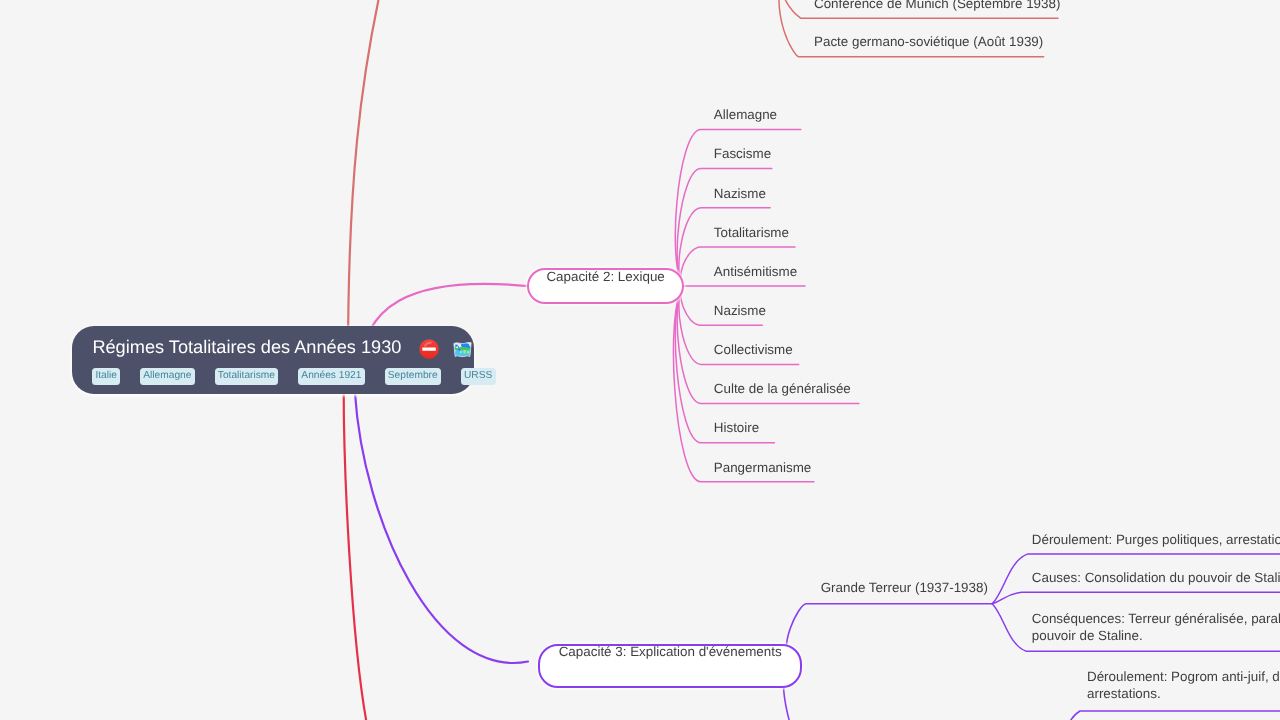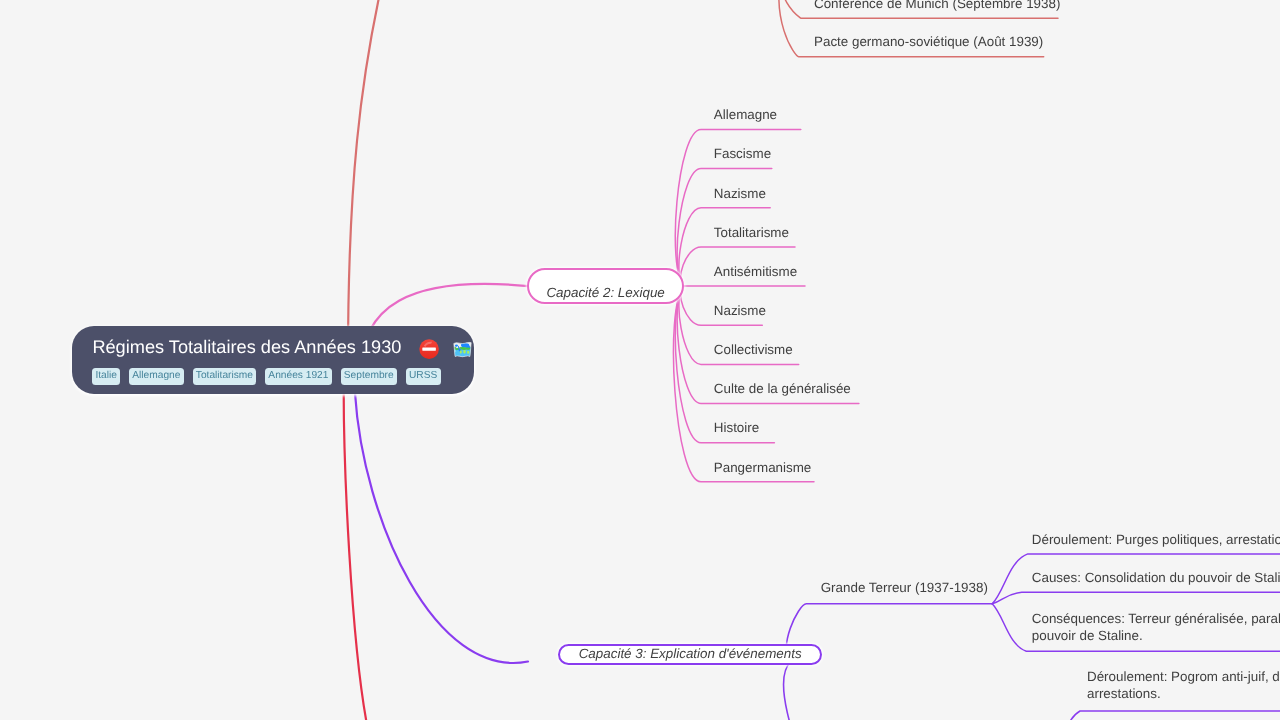--- a/index.html
+++ b/index.html
@@ -6,32 +6,32 @@
   html,body{margin:0;padding:0;}
   body{width:1280px;height:720px;overflow:hidden;background:#f5f5f5;
        font-family:"Liberation Sans",sans-serif;
        -webkit-font-smoothing:antialiased;
        text-rendering:geometricPrecision;}
   #stage{position:relative;width:1280px;height:720px;overflow:hidden;background:#f5f5f5;}
   #links{position:absolute;left:0;top:0;width:1280px;height:720px;overflow:visible;}
   .leaf{position:absolute;font-size:13.4px;color:#3f3f3f;white-space:nowrap;line-height:17.2px;}
   .leaf.wrap{white-space:normal;}
   .pill{position:absolute;background:#ffffff;border:2.4px solid #000;border-radius:20px;
-        box-sizing:border-box;display:flex;align-items:flex-end;justify-content:center;
-        box-shadow:0 0 3px 1px rgba(255,255,255,0.95);font-style:italic;}
+        box-sizing:border-box;display:flex;align-items:flex-start;justify-content:center;
+        box-shadow:0 0 3px 1px rgba(255,255,255,0.95);}
   .pill span{font-size:13.4px;color:#3f3f3f;white-space:nowrap;position:relative;top:-1.4px;}
   #root-node{position:absolute;left:71.7px;top:325.5px;width:402.3px;height:68.0px;
              background:#4c5069;border-radius:22px;box-sizing:border-box;
              box-shadow:0 1px 3px 1px rgba(255,255,255,0.95);}
   #root-title{position:absolute;left:20.7px;top:9.4px;font-size:18.2px;color:#fff;
               white-space:nowrap;display:flex;align-items:center;gap:12px;height:26px;}
   .ic{display:block;flex:none;}
   #no-entry{margin-left:6.0px;position:relative;top:1.5px;}
   #world-map{margin-left:0.6px;position:relative;top:2.0px;}
-  #root-tags{position:absolute;left:20.5px;top:42.6px;display:flex;gap:9px;}
+  #root-tags{position:absolute;left:20.5px;top:42.6px;display:flex;gap:20px;}
   .tag{background:#d6ecf2;color:#46849b;font-size:10.2px;border-radius:3.5px;
        padding:0 3.2px;white-space:nowrap;line-height:16.6px;height:16.6px;
        display:inline-block;}
 </style>
 </head>
 <body>
 
 <div id="stage">
 
 <svg id="links" viewBox="0 0 1280 720" xmlns="http://www.w3.org/2000/svg">
@@ -75,21 +75,21 @@
   <div class="leaf" style="left:820.7px;top:579.0px"><span>Grande Terreur (1937-1938)</span></div>
   <div class="leaf" style="left:1031.8px;top:530.7px"><span>Déroulement: Purges politiques, arrestations massives, exécutions.</span></div>
   <div class="leaf" style="left:1031.8px;top:569.0px"><span>Causes: Consolidation du pouvoir de Staline.</span></div>
   <div class="leaf wrap" style="left:1031.8px;top:609.5px;width:466px"><span>Conséquences: Terreur généralisée, paralysie de la société, renforcement du pouvoir de Staline.</span></div>
   <div class="leaf wrap" style="left:1087.0px;top:667.6px;width:272px"><span>Déroulement: Pogrom anti-juif, destructions, arrestations.</span></div>
 
   <div class="pill" id="pill-lexique" style="left:527.0px;top:267.9px;width:157.2px;height:35.9px;border-color:#e86ac5">
     <span>Capacité 2: Lexique</span>
   </div>
 
-  <div class="pill" id="pill-explication" style="left:558px;top:643.6px;width:264.3px;height:21px;border-color:#8a3cef">
+  <div class="pill" id="pill-explication" style="left:538px;top:643.6px;width:264.3px;height:44px;border-color:#8a3cef">
     <span>Capacité 3: Explication d'événements</span>
   </div>
 
   <div id="root-node">
     <div id="root-title">
       <span>Régimes Totalitaires des Années 1930</span>
       <svg class="ic" id="no-entry" width="20.2" height="20.2" viewBox="0 0 40 40">
         <defs>
               <linearGradient id="noentryg" x1="0" y1="0" x2="0" y2="1">
           <stop offset="0" stop-color="#f4443a"></stop>

